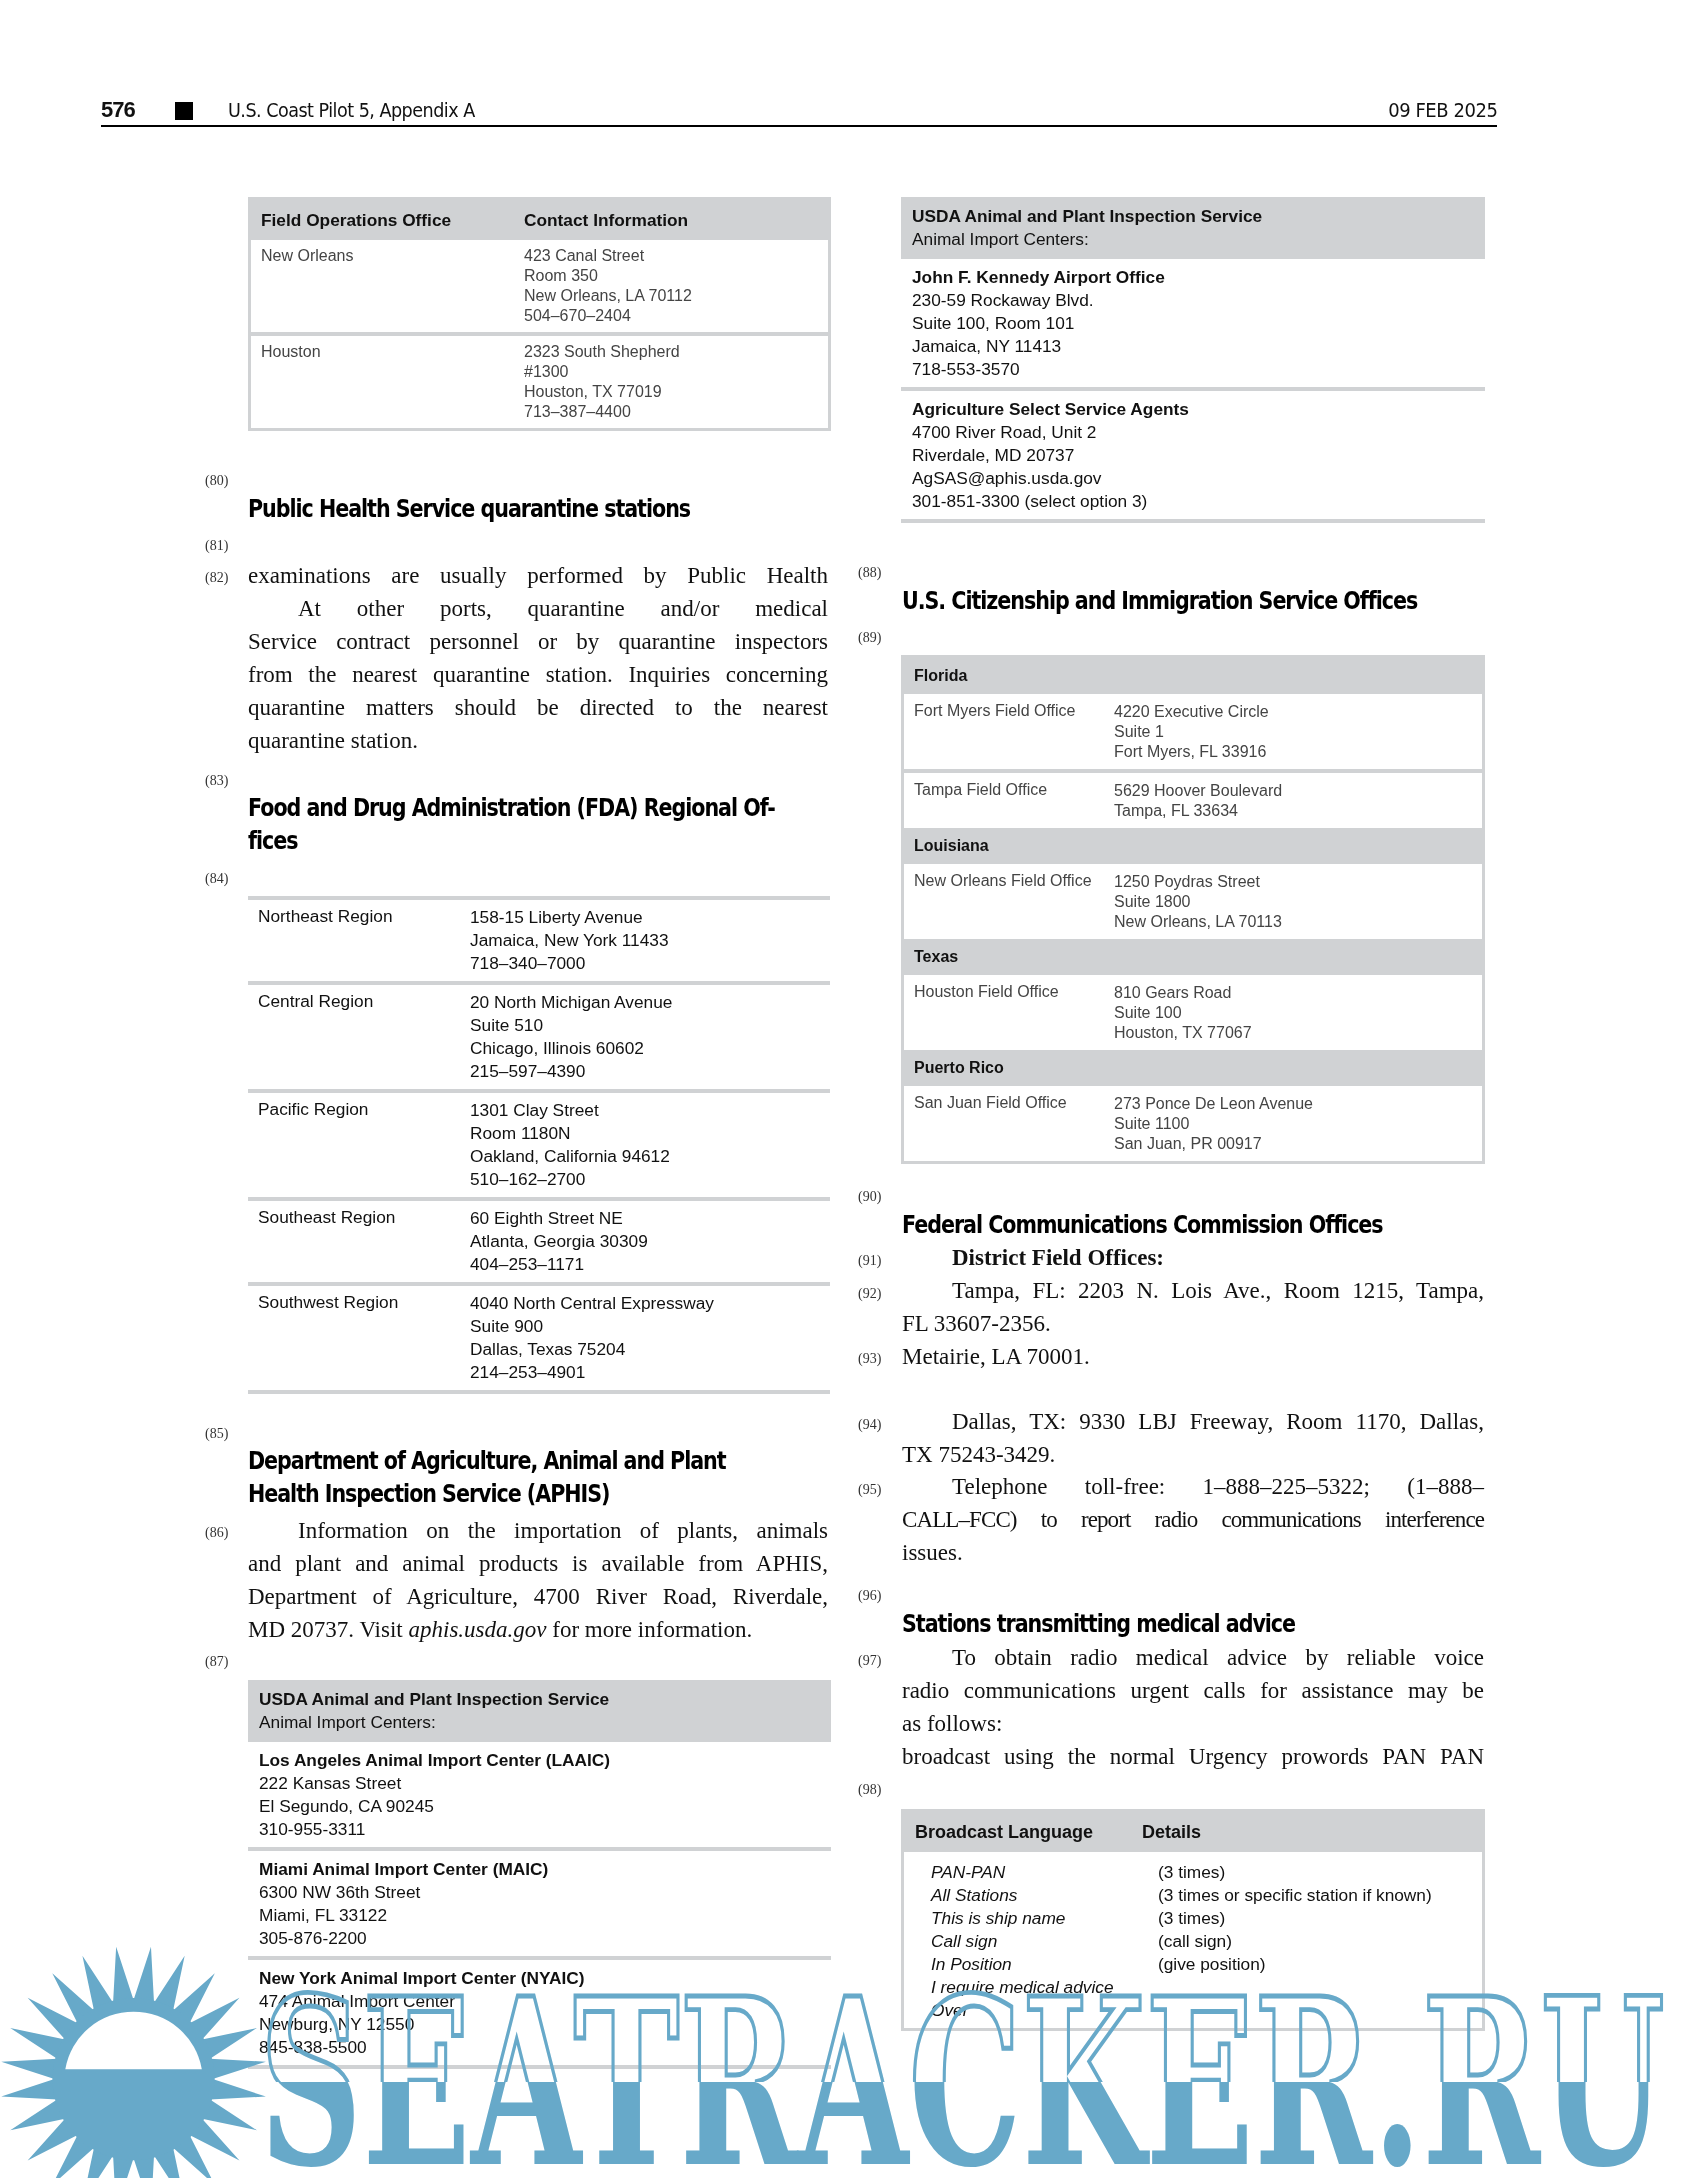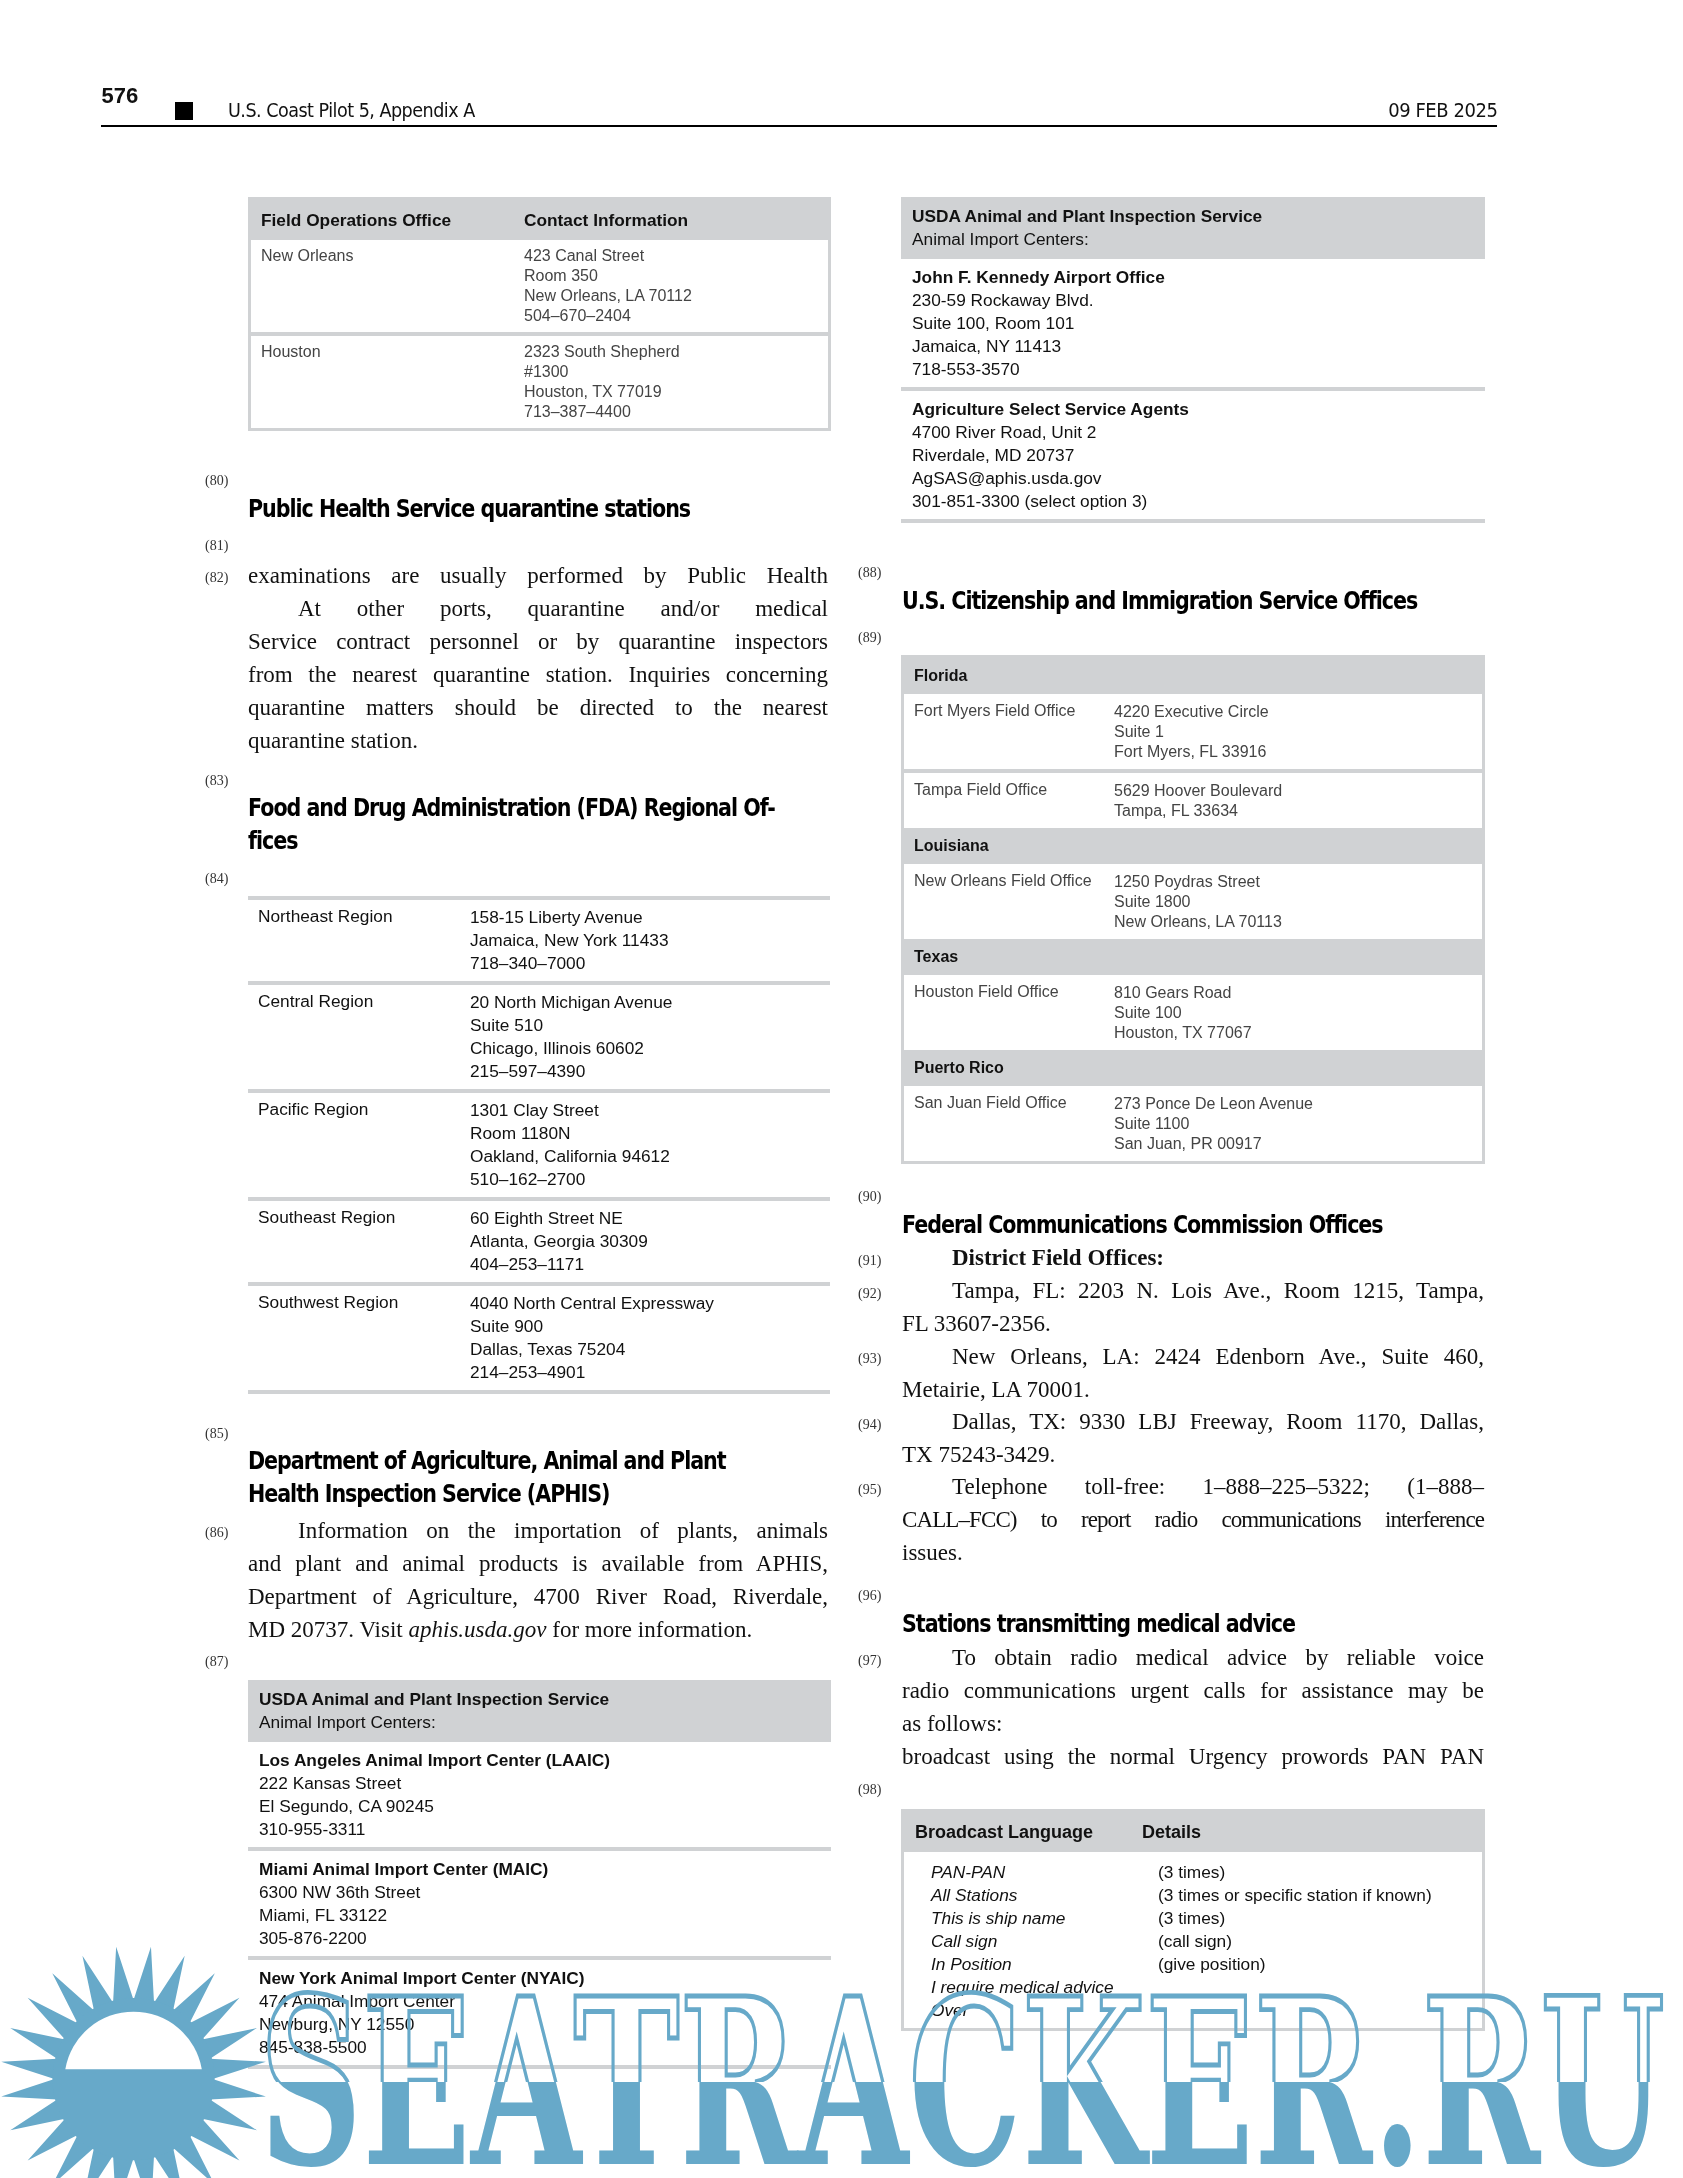--- a/index.html
+++ b/index.html
@@ -1,20 +1,20 @@
 <!DOCTYPE html>
 <html><head>
 <meta charset="utf-8">
 <style>
   html, body { margin:0; padding:0; }
   body { width:1683px; height:2178px; position:relative; background:#ffffff; overflow:hidden; color:#111; }
   .abs { position:absolute; }
 
   
-  .hdr-num { left:101px; top:85px; font-family:Liberation Mono, monospace; font-weight:bold; font-size:22px; letter-spacing:-1px; }
+  .hdr-num { left:101px; top:97px; font-family:Liberation Sans, sans-serif; font-weight:bold; font-size:22px; letter-spacing:-1px; }
   .hdr-square { left:175px; top:102px; width:18px; height:18px; background:#000; }
   .hdr-title { left:228px; top:98px; font-family:"DejaVu Sans", sans-serif; font-size:20px; letter-spacing:-0.6px; transform:scaleX(0.88); transform-origin:left; }
   .hdr-date { right:186px; top:98px; font-family:"DejaVu Sans", sans-serif; font-size:20px; letter-spacing:-0.5px; transform:scaleX(0.9); transform-origin:right; }
   .hdr-rule { left:101px; top:125px; width:1396px; height:1.5px; background:#000; }
 
   
   .pn { position:absolute; font-family:"Liberation Serif", serif; font-size:14px; color:#333; }
   .pn.l { left:205px; }
   .pn.r { left:858px; }
 
@@ -295,21 +295,20 @@
 </div>
 
 <div class="pn r" style="top:1286px;">(92)</div>
 <div class="para r" style="top:1274px;">
   <span class="para-line" style="text-align-last:justify;"><span class="indent"></span><span>Tampa, FL: 2203 N. Lois Ave., Room 1215, Tampa,</span></span>
   <span class="para-line">FL 33607-2356.</span>
 </div>
 
 <div class="pn r" style="top:1351px;">(93)</div>
 <div class="para r" style="top:1340px;">
-  <span class="para-line" style="text-align-last:justify;"><span class="indent"></span><span>New Orleans, LA: 2424 Edenborn Ave., Suite 460,</span></span>
   <span class="para-line">Metairie, LA 70001.</span>
 </div>
 
 <div class="pn r" style="top:1417px;">(94)</div>
 <div class="para r" style="top:1405px;">
   <span class="para-line" style="text-align-last:justify;"><span class="indent"></span><span>Dallas, TX: 9330 LBJ Freeway, Room 1170, Dallas,</span></span>
   <span class="para-line">TX 75243-3429.</span>
 </div>
 
 <div class="pn r" style="top:1482px;">(95)</div>

